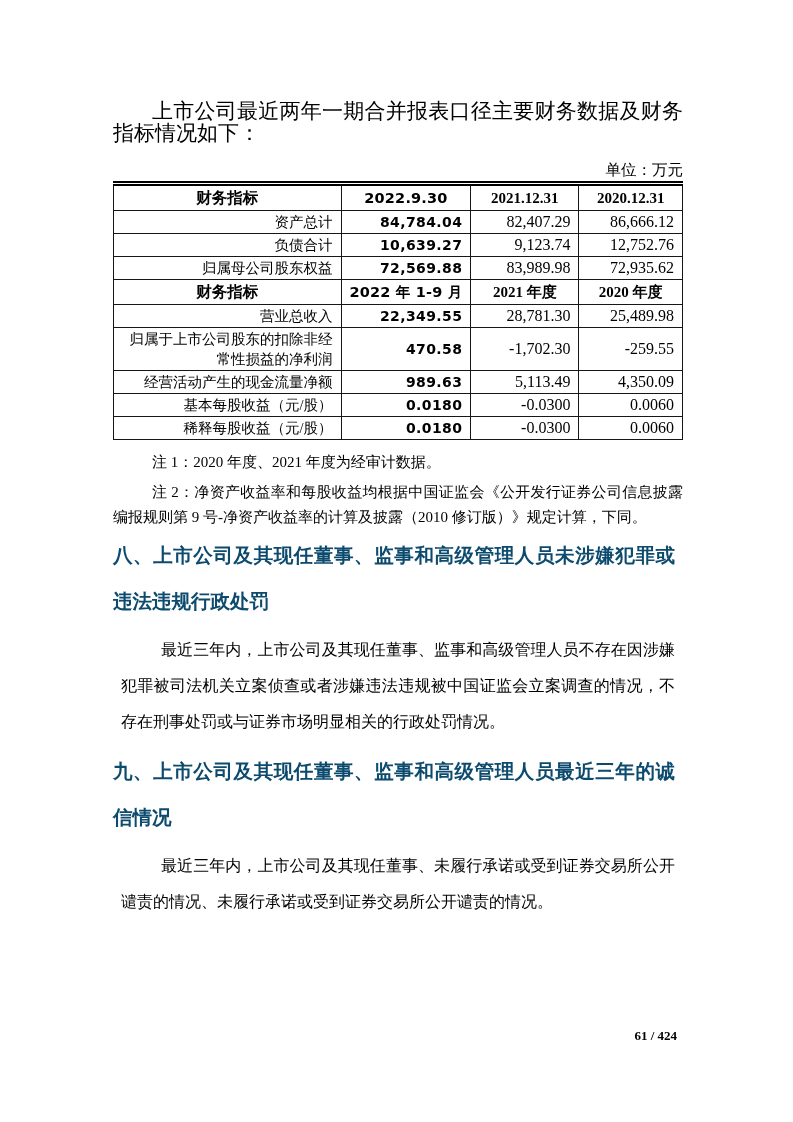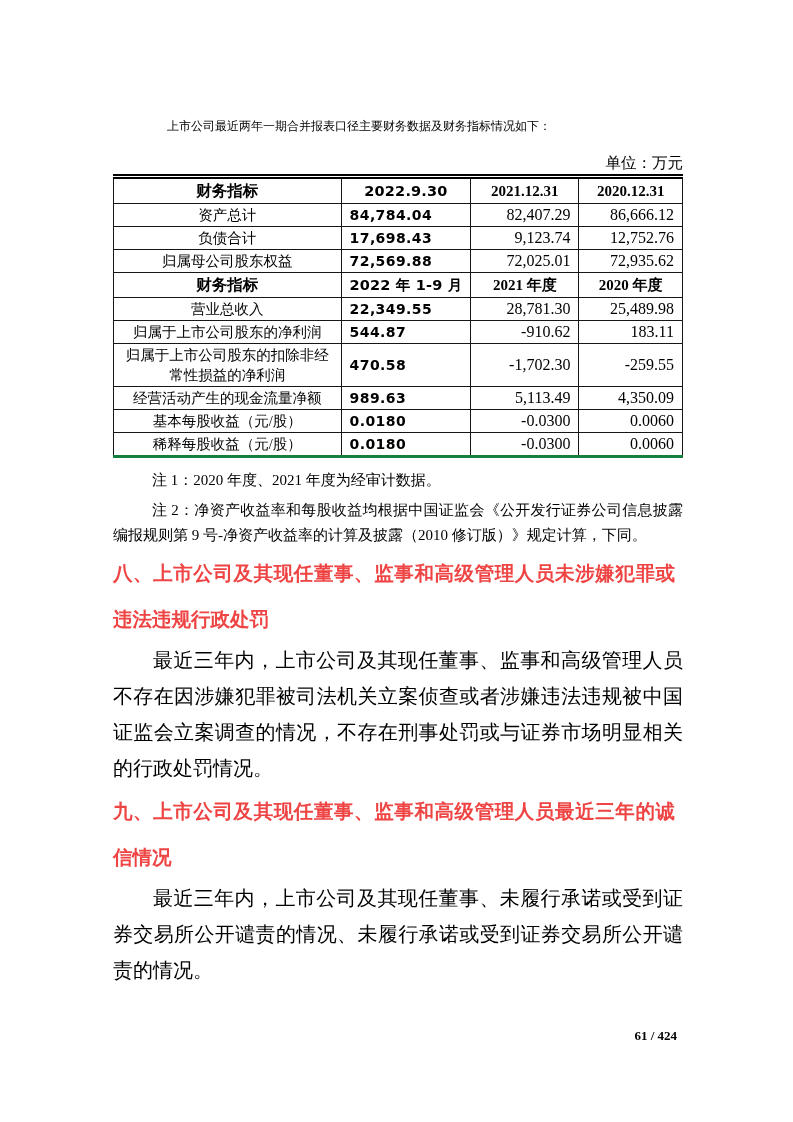--- a/index.html
+++ b/index.html
@@ -7,44 +7,44 @@
     width:793px;height:1122px;position:relative;overflow:hidden;
     color:#000;
     font-family:"Liberation Serif","DejaVu Serif",serif;
   }
   .page{
     position:absolute;inset:0;
     padding:100px 110px 0 113px;
     box-sizing:border-box;
   }
   .intro{
-    margin:15px;font-size:12px;line-height:22px;text-indent:39px;
+    margin:0;font-size:21px;line-height:22px;text-indent:39px;
     text-align:justify;
   }
   .unit{
     text-align:right;font-size:15.5px;margin-top:17px;margin-bottom:2px;
     line-height:18px;
   }
   table.fin{
     width:100%;border-collapse:collapse;table-layout:fixed;
-    border-top:5px double #000;border-bottom:3px solid #15803d;
+    border-top:5px double #000;border-bottom:1px solid #15803d;
   }
   table.fin td{
     border:1.8px solid #161616;
     padding:1px 8px;vertical-align:middle;
     overflow:hidden;
   }
   table.fin tr{height:23px;}
   td.c0{
-    text-align:center;font-size:14.5px;line-height:20px;
+    text-align:right;font-size:14.5px;line-height:20px;
     padding-left:6px;padding-right:4px;
     font-family:"Liberation Serif","DejaVu Serif",serif;
   }
   td.c1{
-    text-align:left;font-weight:bold;font-size:14px;letter-spacing:.4px;
+    text-align:right;font-weight:bold;font-size:14px;letter-spacing:.4px;
     font-family:"DejaVu Sans","Liberation Sans",sans-serif;
   }
   td.c2,td.c3{
     text-align:right;font-size:16px;
     font-family:"Liberation Serif","DejaVu Serif",serif;
   }
   tr.hdr td{text-align:center;font-weight:bold;padding:2px 4px;}
   tr.hdr td.c0{
     font-size:15.5px;
     font-family:"Liberation Sans","DejaVu Sans",sans-serif;
@@ -60,24 +60,24 @@
   }
   .note{
     margin:10px 0 0;font-size:15px;line-height:25px;
     text-indent:39px;text-align:justify;
   }
   .note.second{margin-top:5px;}
   h2.sec{
     margin:2px 0 0;max-width:562px;
     font-family:"Liberation Sans","DejaVu Sans",sans-serif;
     font-weight:bold;font-size:19.5px;line-height:46px;
-    color:#ef4444;text-align:justify;
+    color:#0c4a6e;text-align:justify;
   }
   p.body{
-    margin:0;font-size:20px;line-height:36px;
+    margin:8px;font-size:16px;line-height:36px;
     text-indent:40px;text-align:justify;
   }
   .pagenum{
     position:absolute;right:116px;bottom:78px;
     font-size:13px;font-weight:bold;
     font-family:"Liberation Serif","DejaVu Serif",serif;
   }
 </style>
 </head>
 <body>
@@ -103,47 +103,41 @@
           <td class="c3">2020.12.31</td>
         </tr>
         <tr>
           <td class="c0">资产总计</td>
           <td class="c1">84,784.04</td>
           <td class="c2">82,407.29</td>
           <td class="c3">86,666.12</td>
         </tr>
         <tr>
           <td class="c0">负债合计</td>
-          <td class="c1">17,698.43</td>
+          <td class="c1">10,639.27</td>
           <td class="c2">9,123.74</td>
           <td class="c3">12,752.76</td>
         </tr>
         <tr>
           <td class="c0">归属母公司股东权益</td>
           <td class="c1">72,569.88</td>
-          <td class="c2">72,025.01</td>
+          <td class="c2">83,989.98</td>
           <td class="c3">72,935.62</td>
         </tr>
         <tr class="hdr">
           <td class="c0">财务指标</td>
           <td class="c1">2022 年 1-9 月</td>
           <td class="c2">2021 年度</td>
           <td class="c3">2020 年度</td>
         </tr>
         <tr>
           <td class="c0">营业总收入</td>
           <td class="c1">22,349.55</td>
           <td class="c2">28,781.30</td>
           <td class="c3">25,489.98</td>
-        </tr>
-        <tr>
-          <td class="c0">归属于上市公司股东的净利润</td>
-          <td class="c1">544.87</td>
-          <td class="c2">-910.62</td>
-          <td class="c3">183.11</td>
         </tr>
         <tr>
           <td class="c0">归属于上市公司股东的扣除非经常性损益的净利润</td>
           <td class="c1">470.58</td>
           <td class="c2">-1,702.30</td>
           <td class="c3">-259.55</td>
         </tr>
         <tr>
           <td class="c0">经营活动产生的现金流量净额</td>
           <td class="c1">989.63</td>

